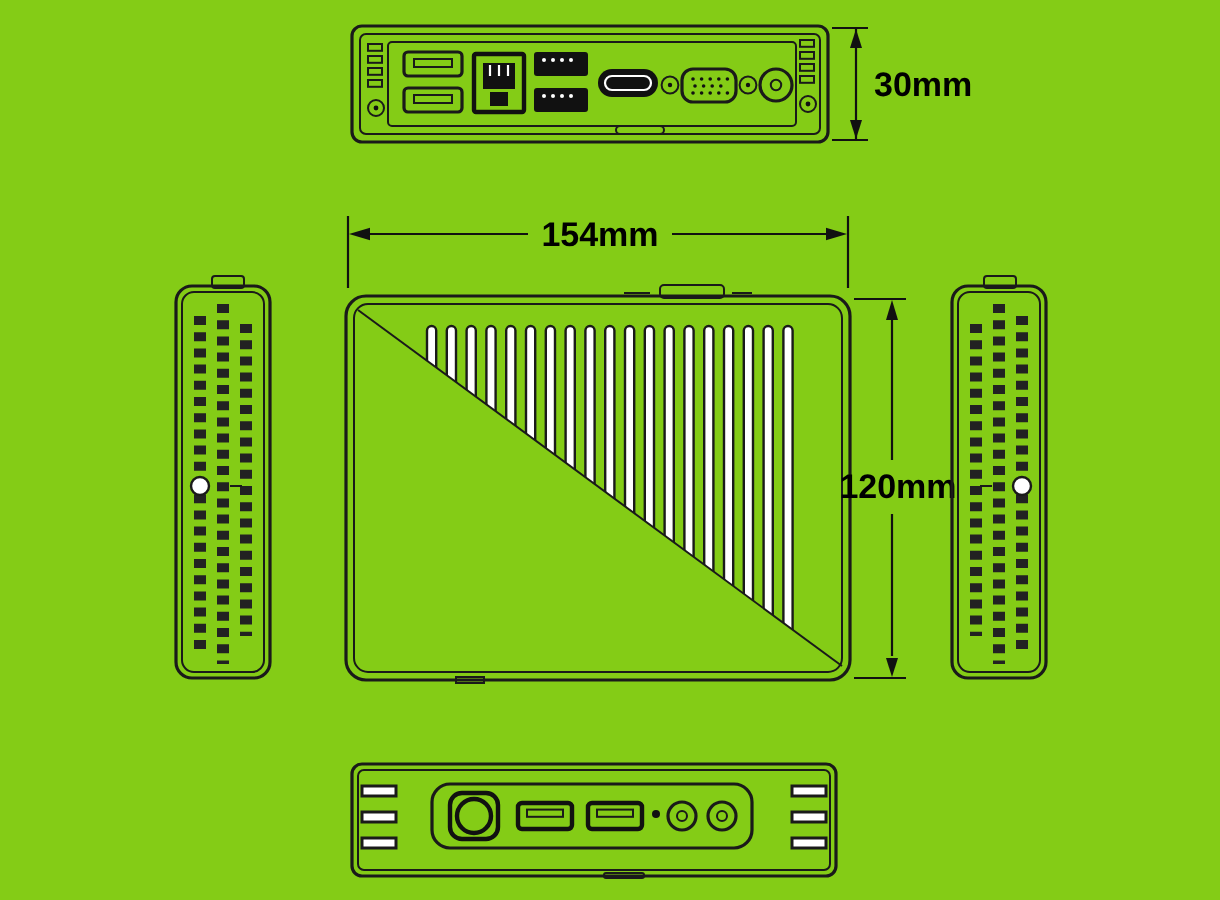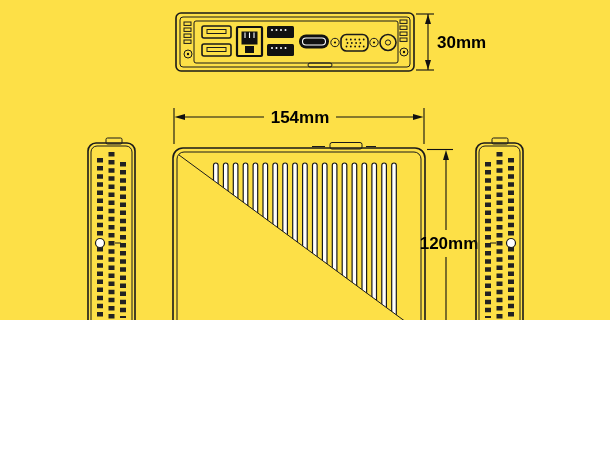--- a/index.html
+++ b/index.html
@@ -1,16 +1,16 @@
 <!DOCTYPE html>
 <html><head>
 <meta charset="utf-8">
 <style>
   html,body{margin:0;padding:0;background:#ffffff;}
-  .canvas{width:610px;height:320px;background:#fde047;position:relative;overflow:hidden;}
+  .canvas{width:610px;height:450px;background:#84cc16;position:relative;overflow:hidden;}
   svg{display:block;}
   .ln{stroke:#1a1a1a;fill:none;stroke-width:1.6;stroke-linejoin:round;stroke-linecap:round;}
   .thin{stroke:#1a1a1a;fill:none;stroke-width:1;}
   .bold{stroke:#111;fill:none;stroke-width:2.2;}
   .dark{fill:#111;stroke:none;}
   .whiteline{stroke:#fff;fill:none;stroke-width:1.1;}
   .dim{stroke:#111;fill:none;stroke-width:1.1;}
   .arrow{fill:#111;stroke:none;}
   .vent{stroke:#222;stroke-width:6;stroke-dasharray:4.5 3.6;fill:none;}
   .fin{fill:#ffffff;stroke:#1a1a1a;stroke-width:1.2;}

